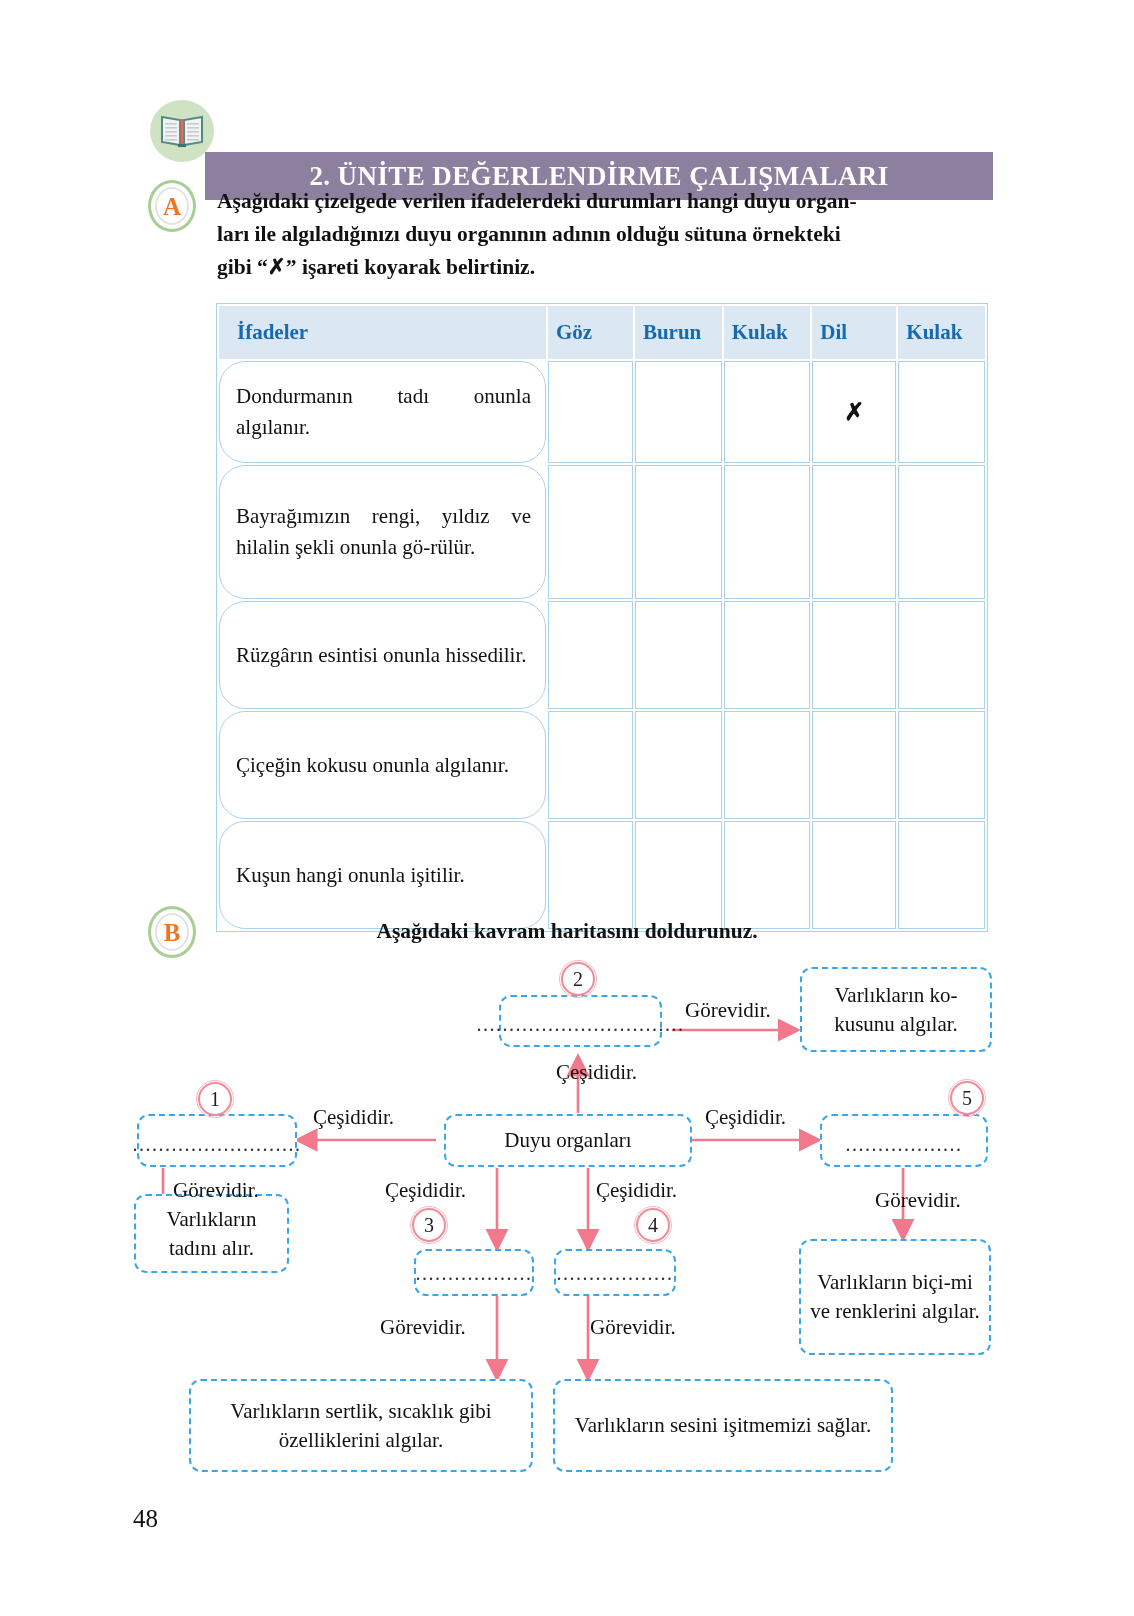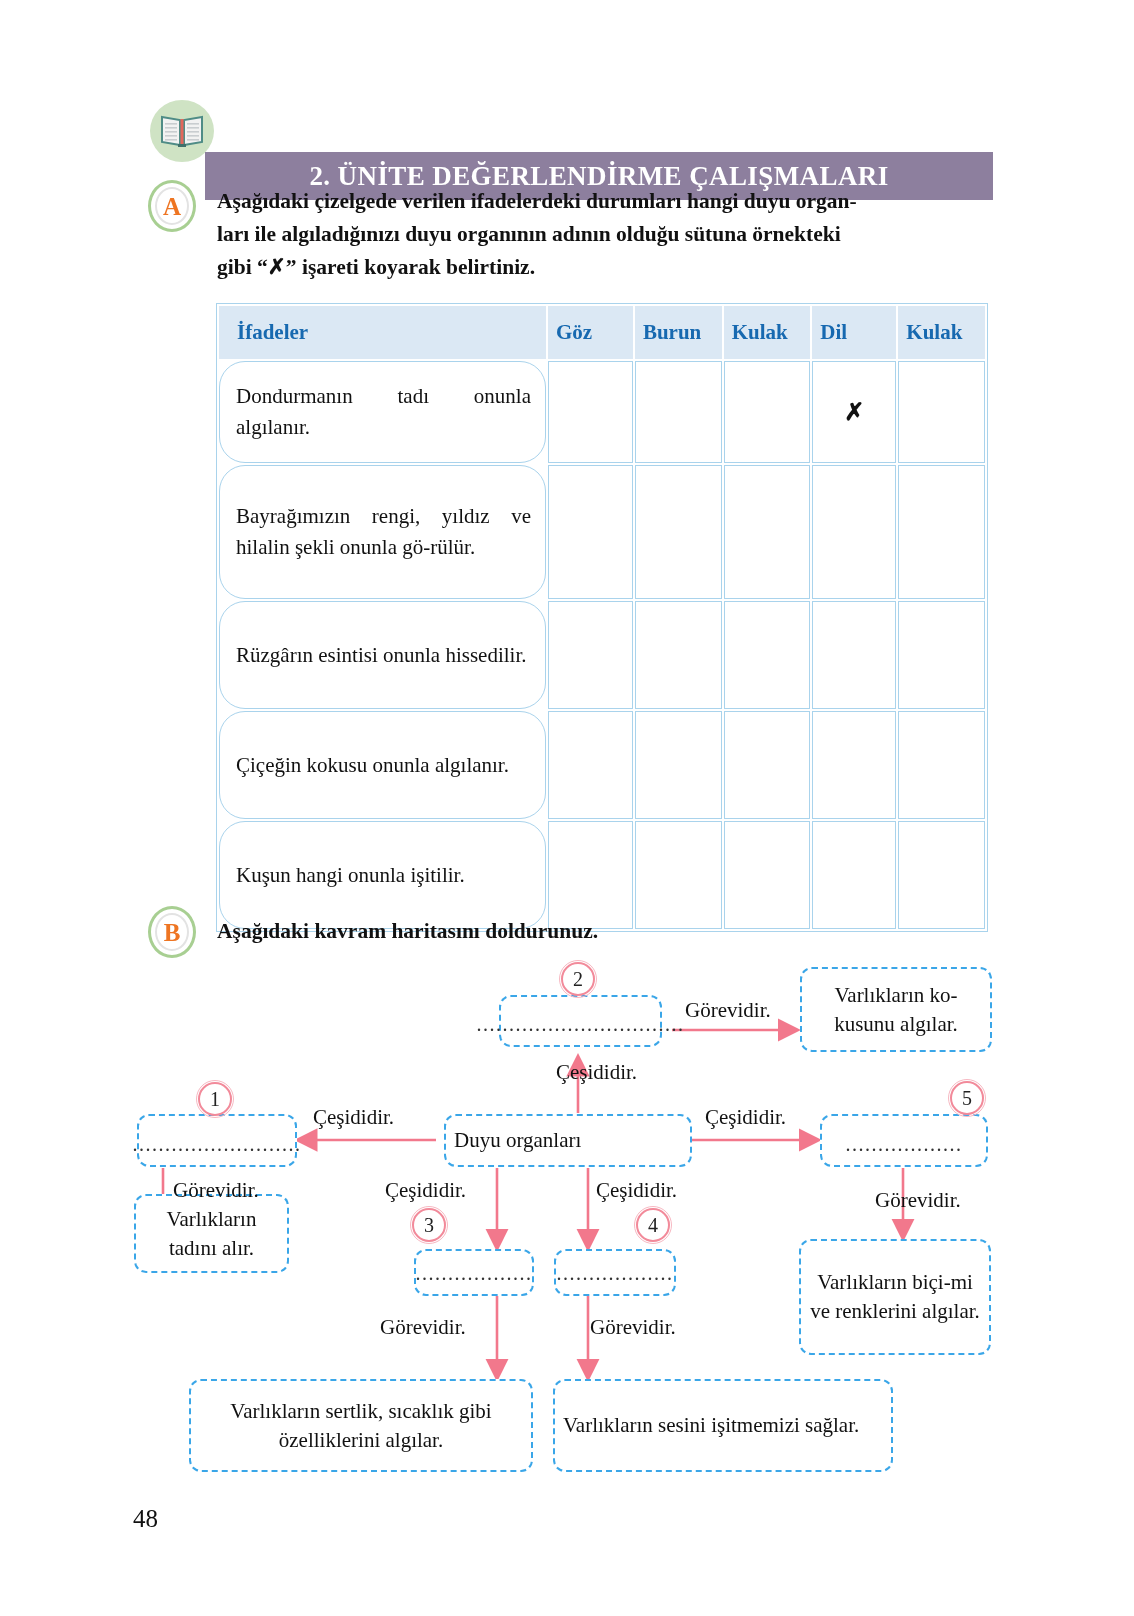--- a/index.html
+++ b/index.html
@@ -47,21 +47,21 @@
   }
   .letter-badge span{
     position:relative;color:#ee7522;font-weight:bold;font-size:25px;
     font-family:"Liberation Serif", serif;line-height:1;
   }
 
   
   #q-a-badge{left:148px;top:180px;}
   .q-text{
     position:absolute;font-weight:bold;font-size:21.5px;line-height:33px;
-    font-family:"Liberation Serif", serif;color:#111;
+    font-family:"Liberation Serif", serif;color:#111;text-align:center;
   }
   #q-a-text{left:217px;top:185px;width:778px;text-align:justify;}
   #q-a-text .ln{display:block;}
   #q-a-text .ln:last-child{text-align:left;}
 
   
   .tbl{
     position:absolute;left:216px;top:303px;width:772px;
     border:1px solid #a9d3ec;border-collapse:separate;border-spacing:0;
     background:#ffffff;box-sizing:border-box;
@@ -94,21 +94,21 @@
 
   
   .map{position:absolute;left:0;top:0;width:1134px;height:1616px;pointer-events:none;}
   .map svg{position:absolute;left:0;top:0;}
 
   .nodebox{
     position:absolute;box-sizing:border-box;
     border:2.5px dashed #3aa6e8;
     border-radius:12px;
     background:#ffffff;
-    display:flex;align-items:center;justify-content:flex-start;
+    display:flex;align-items:center;justify-content:center;
     text-align:center;
     font-family:"Liberation Serif", serif;
     font-size:21px;line-height:29px;color:#111;
     padding:4px 8px;
   }
   .nodebox.blank{align-items:flex-end;justify-content:center;padding-bottom:6px;}
   .dots{color:#333;letter-spacing:1.5px;font-size:20px;}
 
   .numcircle{
     position:absolute;width:34px;height:34px;border-radius:50%;

